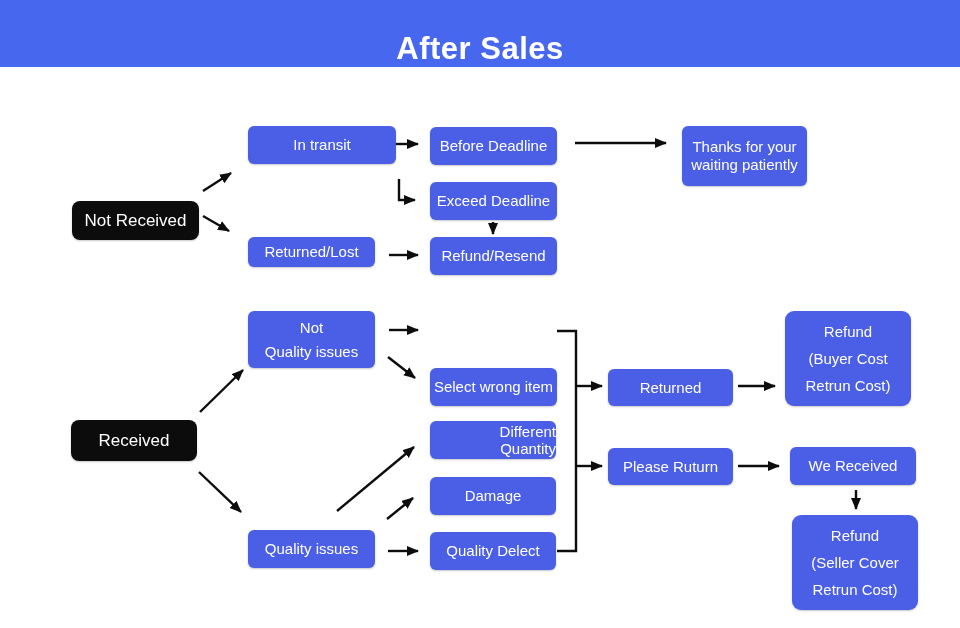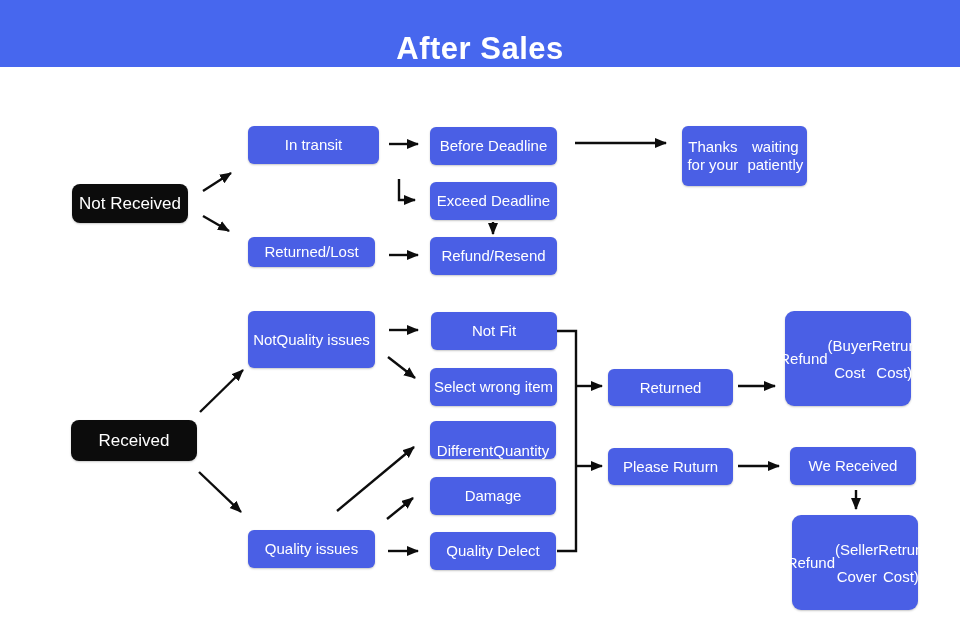--- a/index.html
+++ b/index.html
@@ -44,21 +44,21 @@
     color: #ffffff;
     border-radius: 6px;
     display: flex;
     align-items: center;
     justify-content: center;
     text-align: center;
     font-size: 15px;
     line-height: 18px;
     box-shadow: 0 1px 2px rgba(0,0,0,0.22);
   }
-  .node.multi { flex-direction: row; }
+  .node.multi { flex-direction: column; }
   .node.start {
     background: var(--start-node-bg, #0c0c0c);
     border-radius: 8px;
     font-size: 17px;
   }
   .node.tall { line-height: 24px; align-items: center; }
   .node.tight { line-height: 17px; align-items: flex-end; }
   .node.big {
     border-radius: 9px;
     line-height: 27px;
@@ -94,42 +94,41 @@
     <path class="edge" marker-end="url(#ah)" d="M387,519 L413,498"></path>
     <path class="edge" marker-end="url(#ah)" d="M388,551 L418,551"></path>
     <path class="edge" d="M557,331 L576,331 L576,551 L557,551"></path>
     <path class="edge" marker-end="url(#ah)" d="M576,386 L602,386"></path>
     <path class="edge" marker-end="url(#ah)" d="M576,466 L602,466"></path>
     <path class="edge" marker-end="url(#ah)" d="M738,386 L775,386"></path>
     <path class="edge" marker-end="url(#ah)" d="M738,466 L779,466"></path>
     <path class="edge" marker-end="url(#ah)" d="M856,490 L856,509"></path>
   </svg>
 
-  <div class="node start" style="left:72px;top:184px;width:116px;height:39px">Not Received</div>
+  <div class="node start" style="left:72px;top:201px;width:127px;height:39px">Not Received</div>
 
-  <div class="node" style="left:248px;top:126px;width:131px;height:38px">In transit</div>
+  <div class="node" style="left:248px;top:126px;width:148px;height:38px">In transit</div>
   <div class="node" style="left:248px;top:237px;width:127px;height:30px">Returned/Lost</div>
   <div class="node" style="left:430px;top:127px;width:127px;height:38px">Before Deadline</div>
   <div class="node" style="left:430px;top:237px;width:127px;height:38px">Refund/Resend</div>
   <div class="node" style="left:430px;top:182px;width:127px;height:38px">Exceed Deadline</div>
 
   <div class="node multi" style="left:682px;top:126px;width:125px;height:60px">
     <div>Thanks for your</div>
     <div>waiting patiently</div>
   </div>
 
   <div class="node start" style="left:71px;top:420px;width:126px;height:41px">Received</div>
 
   <div class="node multi tall" style="left:248px;top:311px;width:127px;height:57px">
     <div>Not</div>
     <div>Quality issues</div>
   </div>
   <div class="node" style="left:248px;top:530px;width:127px;height:38px">Quality issues</div>
 
-  <div class="node" style="left:431px;top:312px;width:126px;height:38px">Not Fit</div>
   <div class="node" style="left:430px;top:368px;width:127px;height:38px">Select wrong item</div>
   <div class="node multi tight" style="left:430px;top:421px;width:126px;height:38px">
     <div>Different</div>
     <div>Quantity</div>
   </div>
   <div class="node" style="left:430px;top:477px;width:126px;height:38px">Damage</div>
   <div class="node" style="left:430px;top:532px;width:126px;height:38px">Quality Delect</div>
 
   <div class="node" style="left:608px;top:369px;width:125px;height:37px">Returned</div>
   <div class="node" style="left:608px;top:448px;width:125px;height:37px">Please Ruturn</div>

